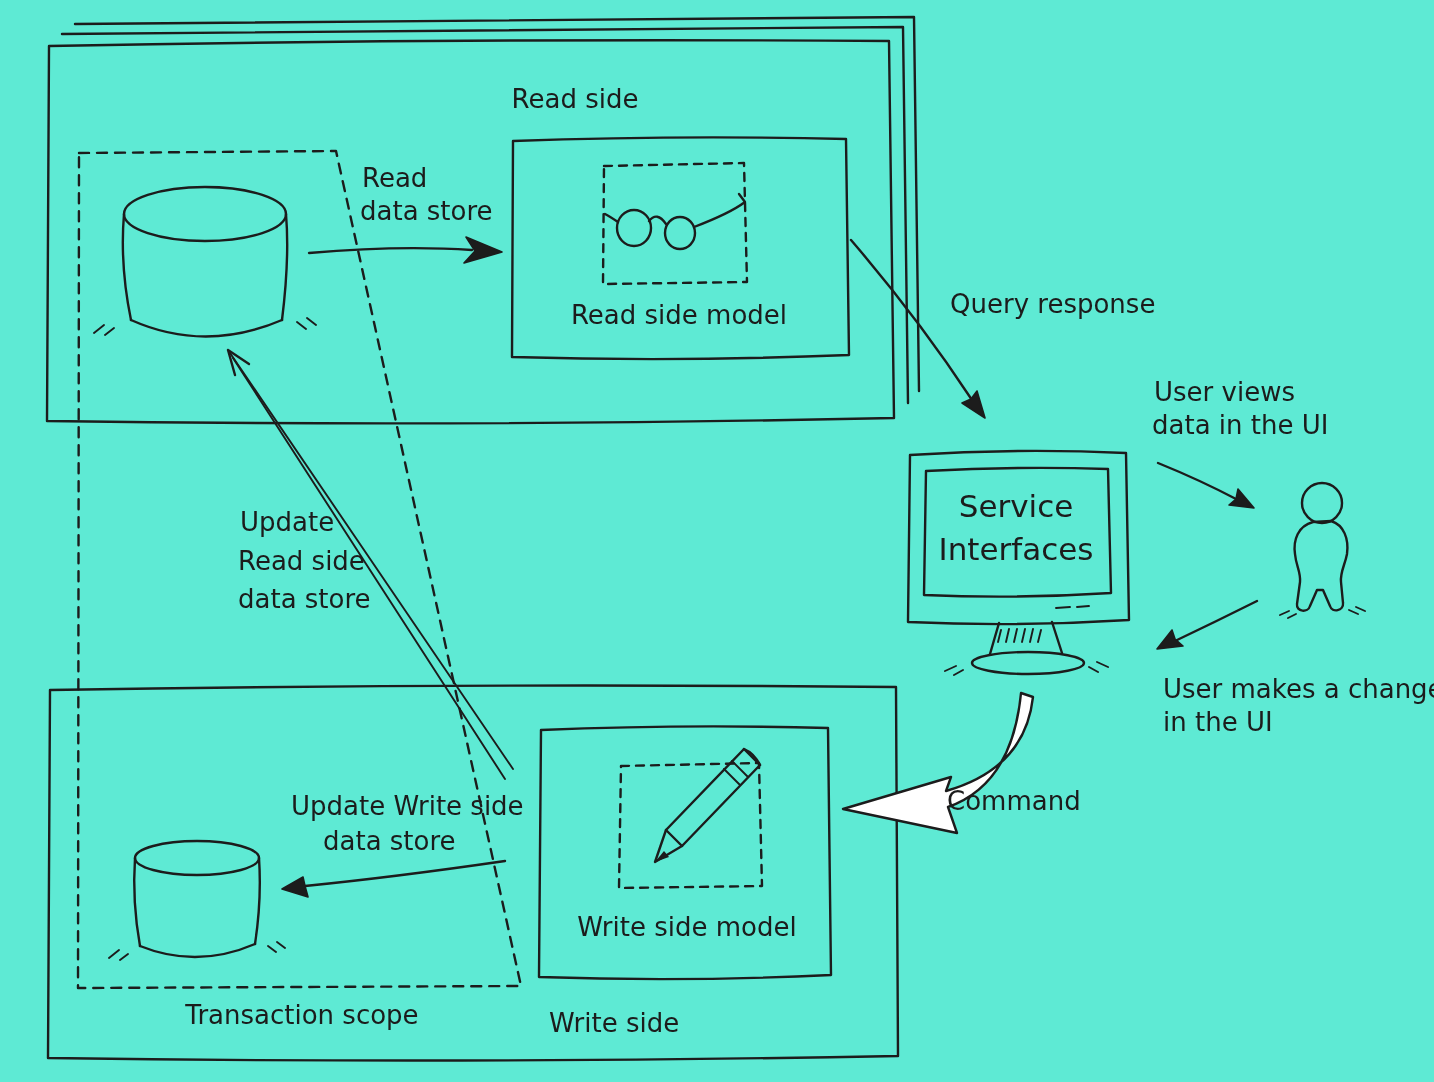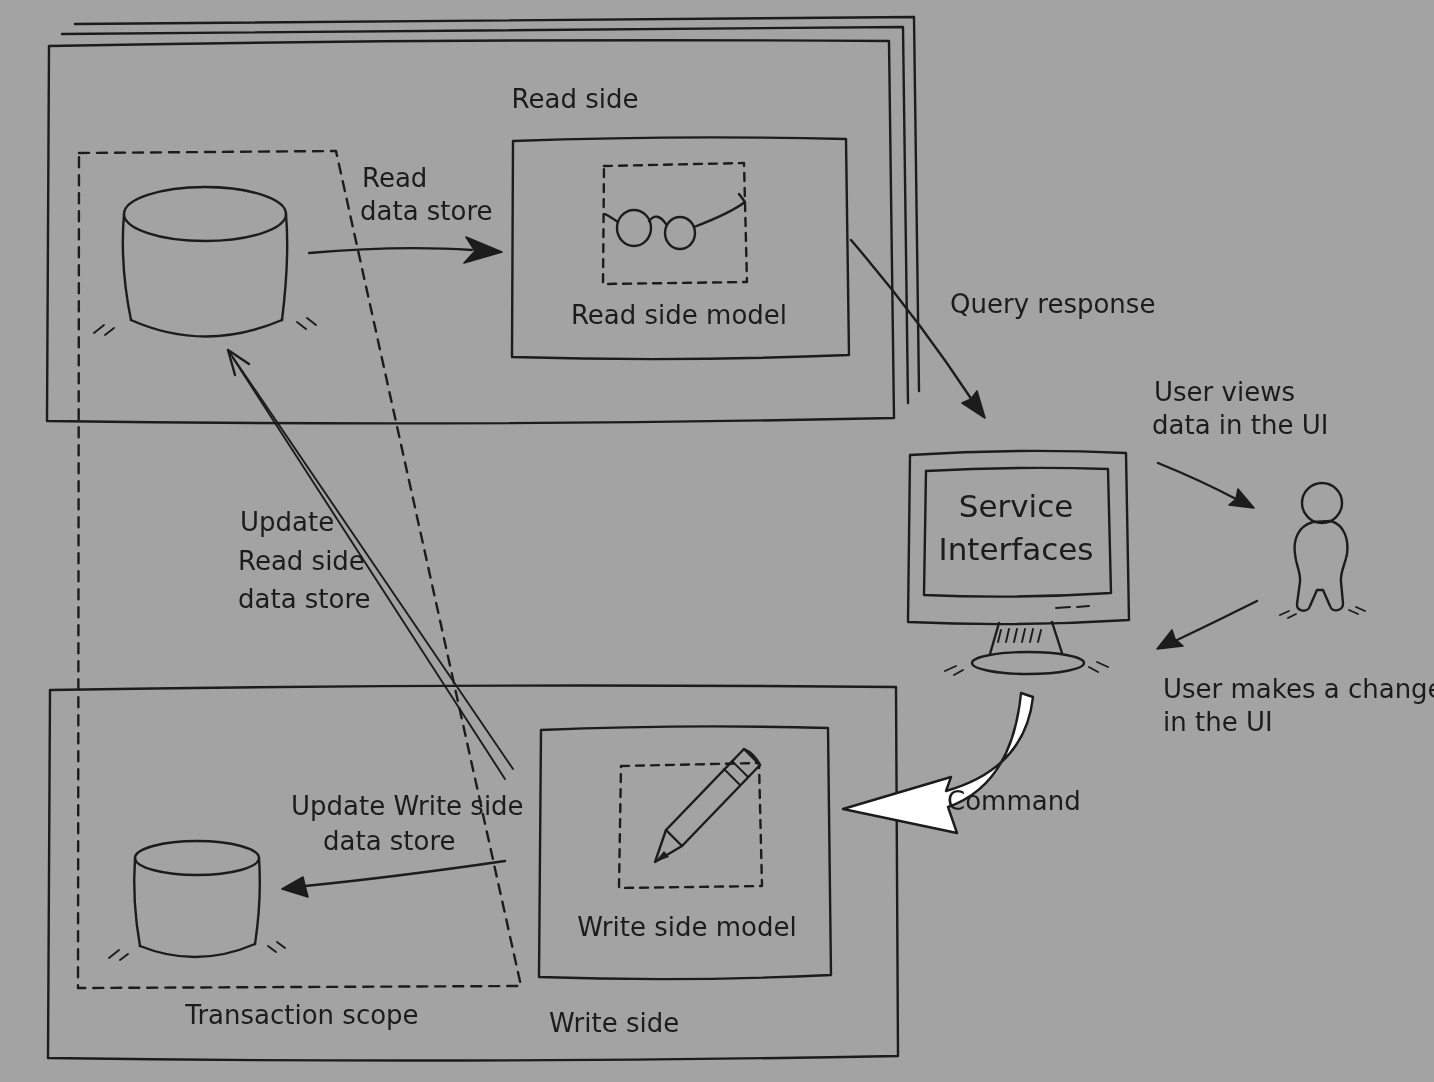--- a/index.html
+++ b/index.html
@@ -7,21 +7,21 @@
     padding: 0;
     background: #ffffff;
     width: 1434px;
     height: 1082px;
     overflow: hidden;
   }
   .canvas {
     position: relative;
     width: 1434px;
     height: 1082px;
-    background: #a3a3a3;
+    background: #5eead4;
   }
   svg { display: block; }
   .stroke {
     stroke: #1c1c1c;
     fill: none;
     stroke-width: 2.4;
     stroke-linecap: round;
     stroke-linejoin: round;
   }
   .stroke-thin { stroke-width: 1.9; }

